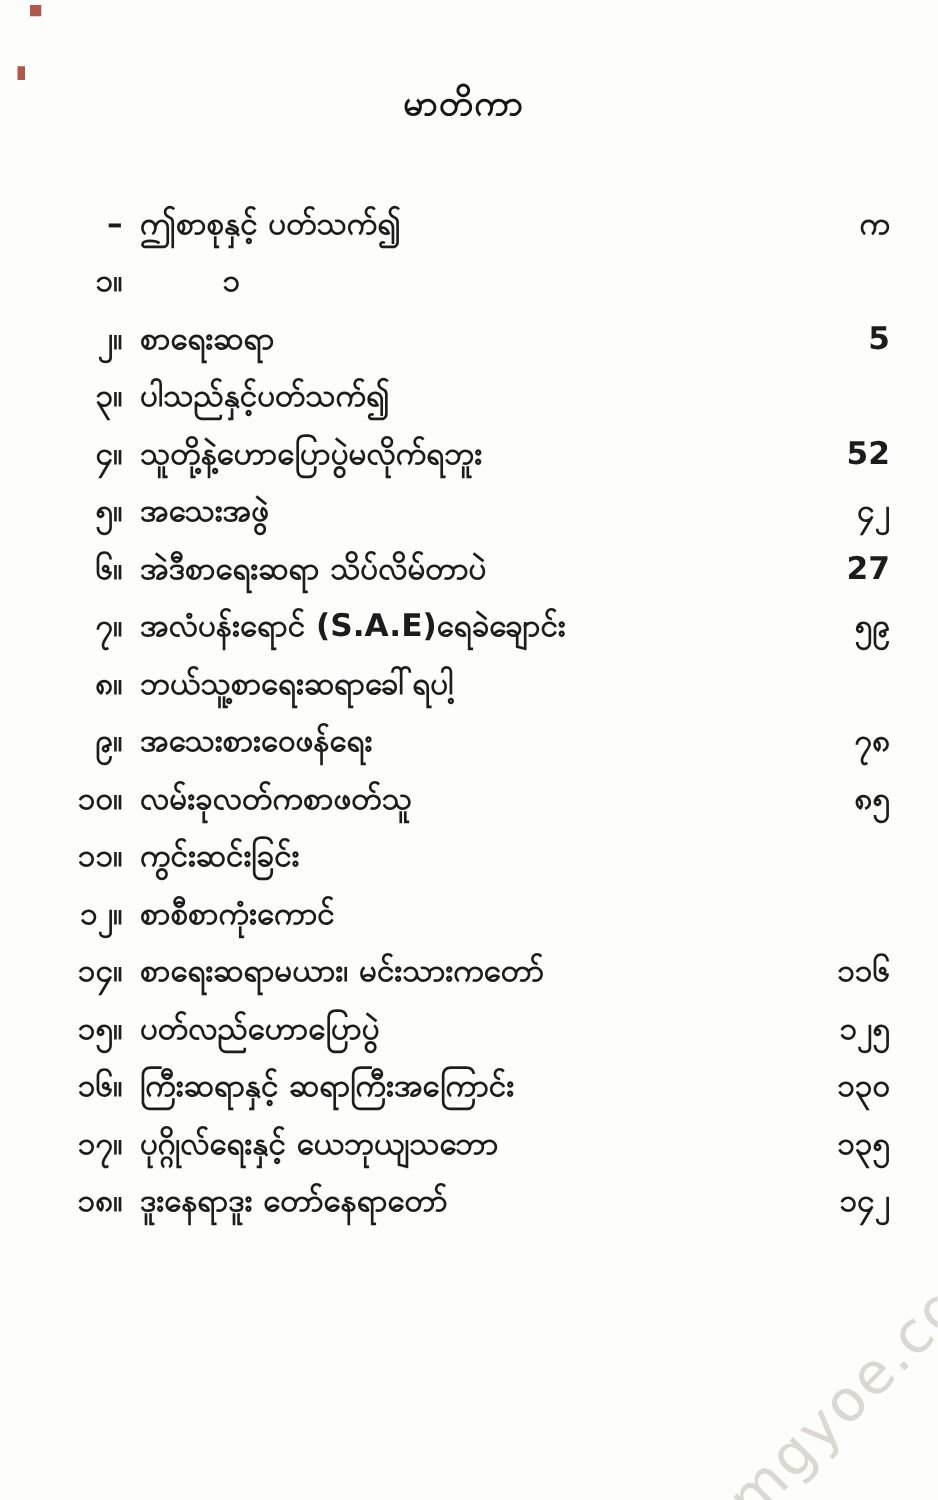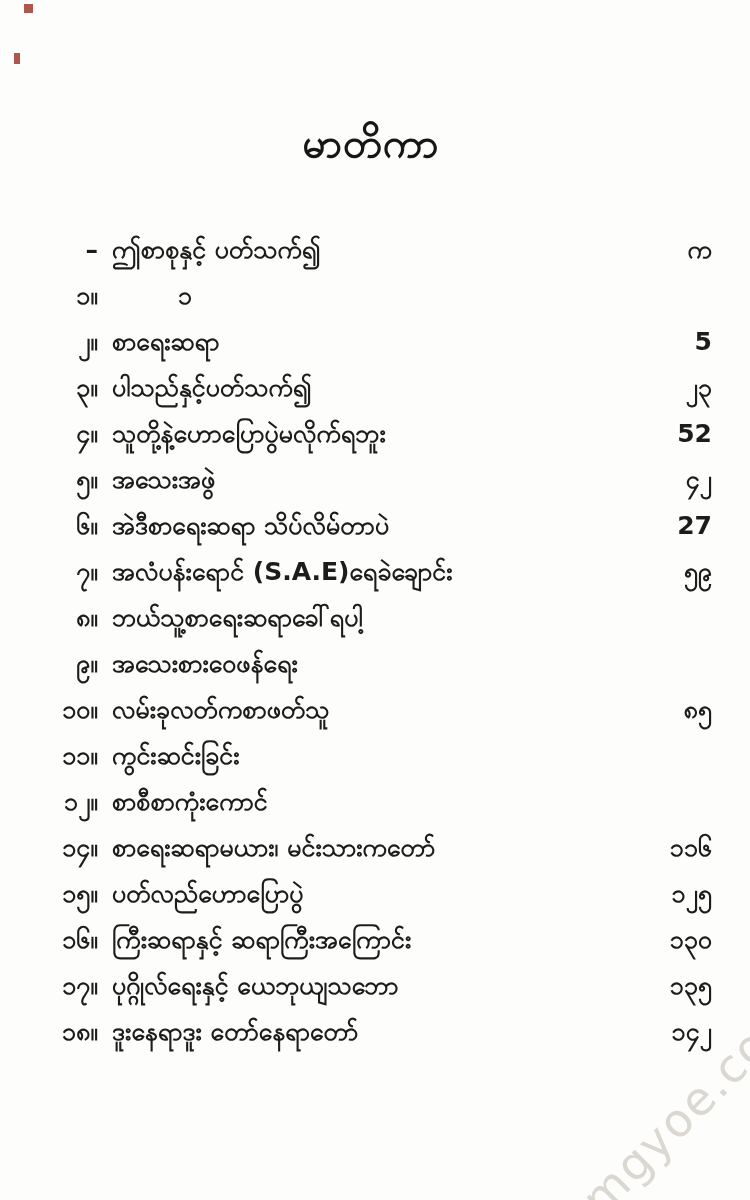--- a/index.html
+++ b/index.html
@@ -13,23 +13,23 @@
     font-family: "DejaVu Sans", "Liberation Sans", sans-serif;
     overflow: hidden;
   }
   .page {
     position: relative;
     width: 100%;
     height: 100%;
     padding: 0 38px 0 30px;
   }
   .toc-title {
-    padding-top: 118px;
+    padding-top: 64px;
     text-align: center;
-    font-size: 40px;
+    font-size: 28px;
     font-weight: 700;
     letter-spacing: 1px;
     color: #161616;
   }
   .toc-list {
     margin-top: 50px;
   }
   .toc-row {
     display: flex;
     align-items: center;
@@ -92,21 +92,20 @@
     <span class="toc-page">၁</span>
   </div>
       <div class="toc-row">
     <span class="toc-num">၂။</span>
     <span class="toc-entry-title">စာရေးဆရာ</span>
     <span class="toc-page">5</span>
   </div>
       <div class="toc-row">
     <span class="toc-num">၃။</span>
     <span class="toc-entry-title">ပါသည်နှင့်ပတ်သက်၍</span>
-    <span class="toc-page">၂၃</span>
   </div>
       <div class="toc-row">
     <span class="toc-num">၄။</span>
     <span class="toc-entry-title">သူတို့နဲ့ဟောပြောပွဲမလိုက်ရဘူး</span>
     <span class="toc-page">52</span>
   </div>
       <div class="toc-row">
     <span class="toc-num">၅။</span>
     <span class="toc-entry-title">အသေးအဖွဲ</span>
     <span class="toc-page">၄၂</span>
@@ -121,20 +120,21 @@
     <span class="toc-entry-title">အလံပန်းရောင် (S.A.E)ရေခဲချောင်း</span>
     <span class="toc-page">၅၉</span>
   </div>
       <div class="toc-row">
     <span class="toc-num">၈။</span>
     <span class="toc-entry-title">ဘယ်သူ့စာရေးဆရာခေါ်ရပါ့</span>
   </div>
       <div class="toc-row">
     <span class="toc-num">၉။</span>
     <span class="toc-entry-title">အသေးစားဝေဖန်ရေး</span>
+    <span class="toc-page">၇၈</span>
   </div>
       <div class="toc-row">
     <span class="toc-num">၁၀။</span>
     <span class="toc-entry-title">လမ်းခုလတ်ကစာဖတ်သူ</span>
     <span class="toc-page">၈၅</span>
   </div>
       <div class="toc-row">
     <span class="toc-num">၁၁။</span>
     <span class="toc-entry-title">ကွင်းဆင်းခြင်း</span>
   </div>

